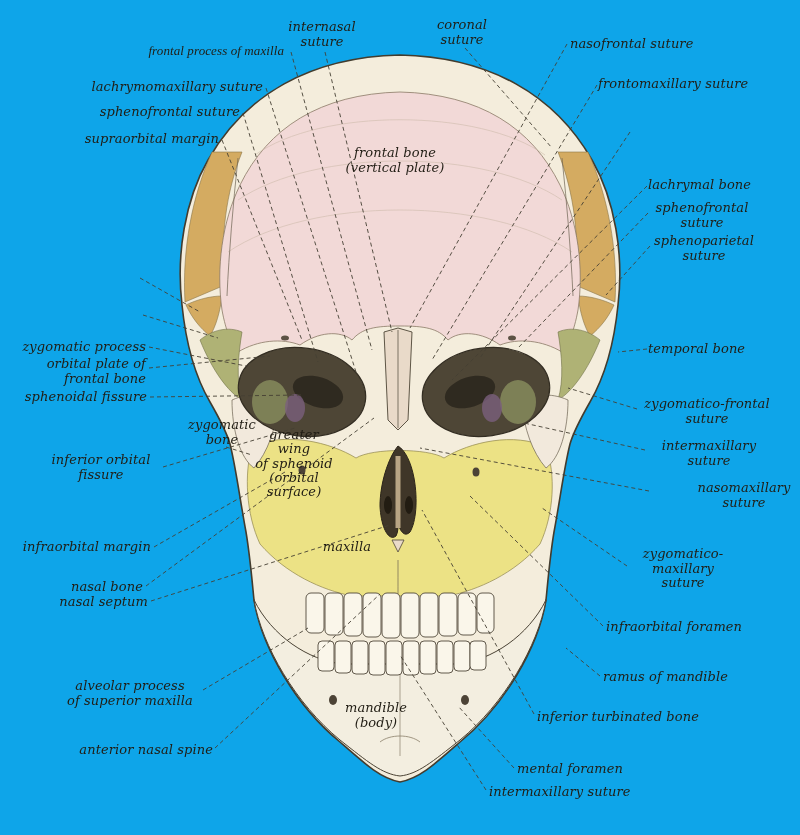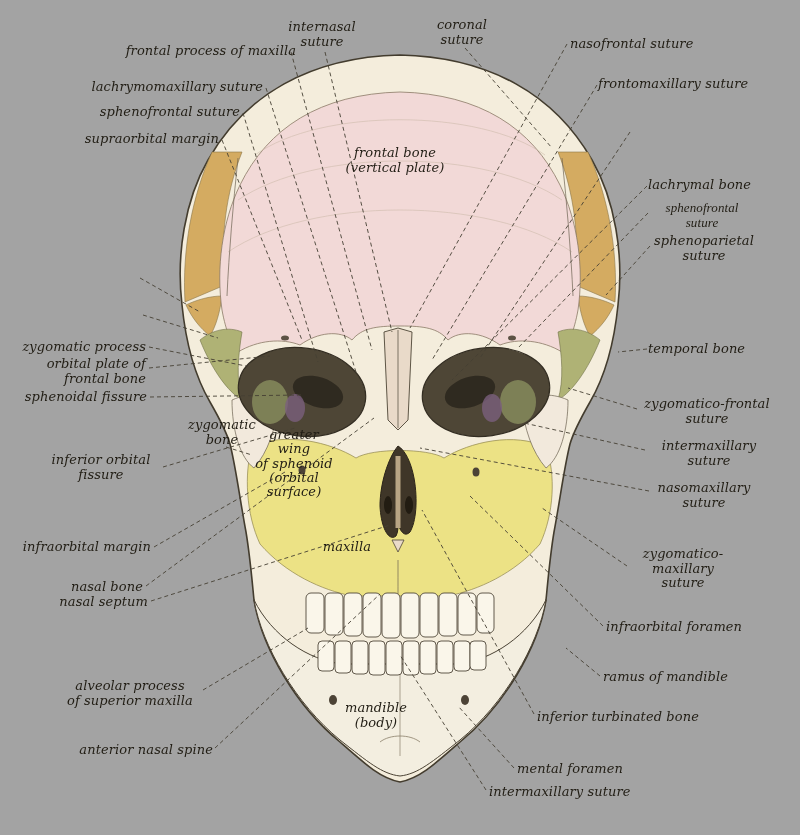--- a/index.html
+++ b/index.html
@@ -1,18 +1,18 @@
 <!DOCTYPE html>
 <html><head>
 <meta charset="utf-8">
 <style>
   html, body { margin:0; padding:0; background:#fbfaf1; }
   .figure {
     position:relative; width:800px; height:835px;
-    background:#a3a3a3; overflow:hidden;
+    background:#0ea5e9; overflow:hidden;
     font-family:"DejaVu Serif", serif;
   }
   .figure svg { position:absolute; left:0; top:0; }
   .label {
     position:absolute; font-style:italic; font-size:13px;
     line-height:1.12; color:#211d14; white-space:pre-line;
     letter-spacing:0.1px;
   }
   .label.r  { text-align:right; }
   .label.c  { text-align:center; }
@@ -177,51 +177,51 @@
       <line x1="215" y1="748" x2="380" y2="594"></line>
       <line x1="514" y1="768" x2="458" y2="706"></line>
       <line x1="486" y1="790" x2="400" y2="655"></line>
     </g>
   </svg>
 
   <div class="label c" style="left:272px; top:20px;  width:100px;">internasal
 suture</div>
   <div class="label c" style="left:417px; top:18px;  width:90px;">coronal
 suture</div>
-  <div class="label r" style="left:116px; top:44px;  width:180px;">frontal process of maxilla</div>
+  <div class="label r" style="left:104px; top:44px;  width:180px;font-family:Liberation Serif, serif;">frontal process of maxilla</div>
   <div class="label" style="left:570px; top:37px;  width:160px;">nasofrontal suture</div>
   <div class="label r" style="left:83px;  top:80px;  width:180px;">lachrymomaxillary suture</div>
   <div class="label" style="left:598px; top:77px;  width:170px;">frontomaxillary suture</div>
   <div class="label r" style="left:78px;  top:105px; width:162px;">sphenofrontal suture</div>
   <div class="label r" style="left:60px;  top:132px; width:159px;">supraorbital margin</div>
   <div class="label c" style="left:330px; top:146px; width:130px;">frontal bone
 (vertical plate)</div>
   <div class="label" style="left:648px; top:178px; width:120px;">lachrymal bone</div>
-  <div class="label c" style="left:650px; top:201px; width:104px;font-family:Liberation Serif, serif;">sphenofrontal
+  <div class="label c" style="left:650px; top:201px; width:104px;">sphenofrontal
 suture</div>
   <div class="label c" style="left:652px; top:234px; width:104px;">sphenoparietal
 suture</div>
   <div class="label r" style="left:8px;   top:340px; width:138px;">zygomatic process</div>
   <div class="label" style="left:648px; top:342px; width:115px;">temporal bone</div>
   <div class="label r" style="left:20px;  top:357px; width:126px;">orbital plate of
 frontal bone</div>
   <div class="label r" style="left:18px;  top:390px; width:129px;">sphenoidal fissure</div>
   <div class="label c" style="left:640px; top:397px; width:134px;">zygomatico-frontal
 suture</div>
   <div class="label c xs" style="left:253px; top:382px; width:82px;">greater wing
 of sphenoid
 (orbital
 surface)</div>
   <div class="label c" style="left:183px; top:418px; width:78px;">zygomatic
 bone</div>
   <div class="label c" style="left:648px; top:439px; width:122px;">intermaxillary
 suture</div>
   <div class="label c" style="left:40px;  top:453px; width:122px;">inferior orbital
 fissure</div>
-  <div class="label c" style="left:648px; top:481px; width:112px;">nasomaxillary
+  <div class="label c" style="left:688px; top:481px; width:112px;">nasomaxillary
 suture</div>
   <div class="label r" style="left:14px;  top:540px; width:137px;">infraorbital margin</div>
   <div class="label c" style="left:312px; top:540px; width:70px;">maxilla</div>
   <div class="label c" style="left:630px; top:547px; width:106px;">zygomatico-
 maxillary
 suture</div>
   <div class="label r" style="left:60px;  top:580px; width:83px;">nasal bone</div>
   <div class="label r" style="left:53px;  top:595px; width:95px;">nasal septum</div>
   <div class="label" style="left:606px; top:620px; width:155px;">infraorbital foramen</div>
   <div class="label c" style="left:50px;  top:679px; width:160px;">alveolar process

